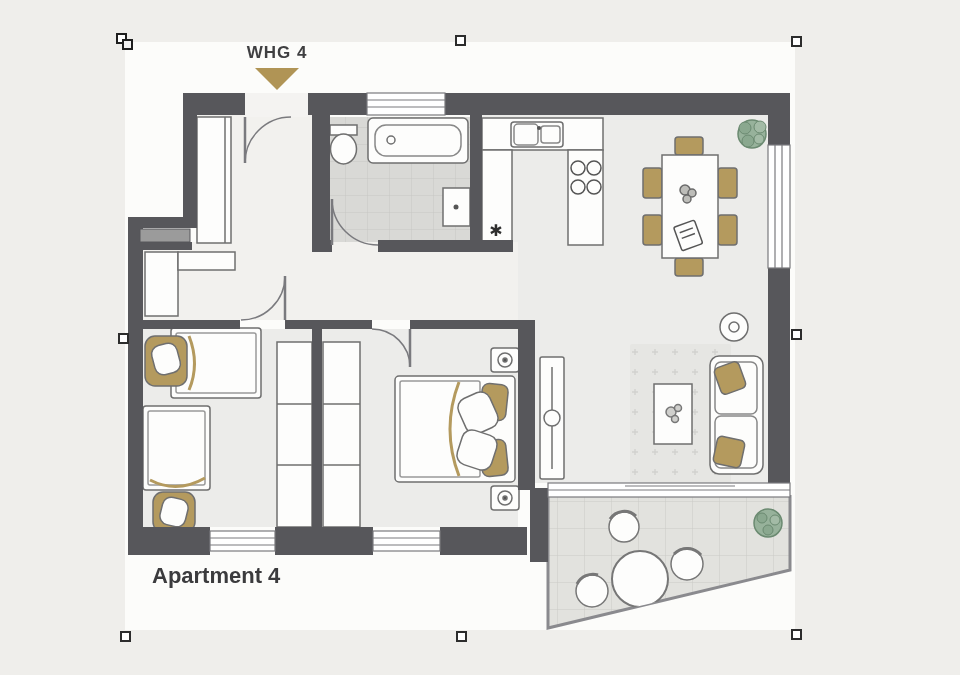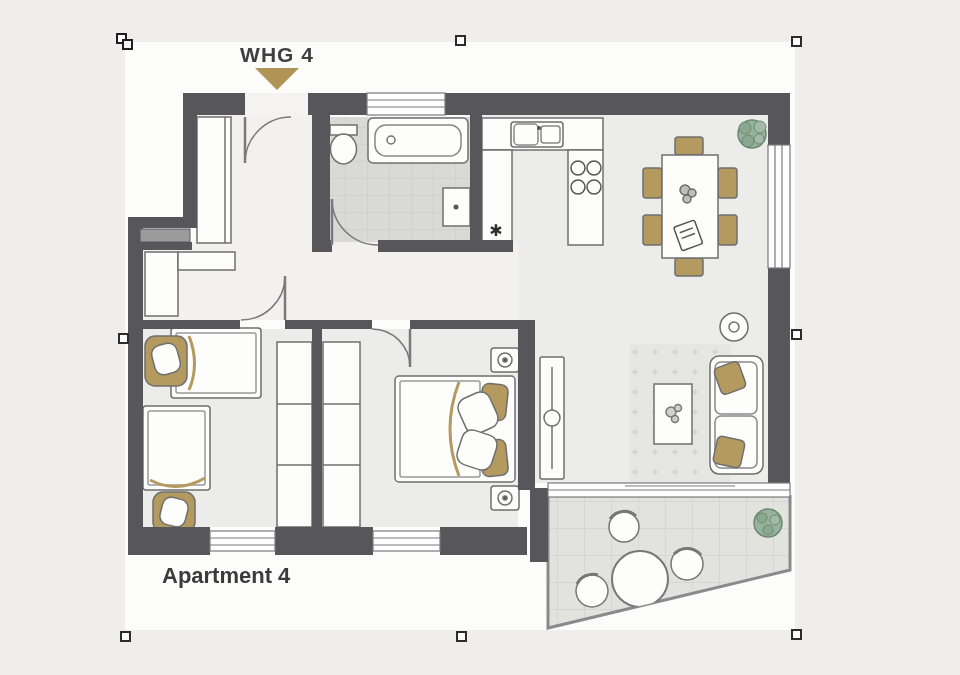--- a/index.html
+++ b/index.html
@@ -1,23 +1,23 @@
 <!DOCTYPE html>
 <html><head>
 <meta charset="utf-8">
 <style>
   html,body{margin:0;padding:0;}
   .page{position:relative;width:960px;height:675px;background:#efeeeb;overflow:hidden;
         font-family:"Liberation Sans",sans-serif;}
   .image-area{position:absolute;left:125px;top:42px;width:670px;height:588px;background:#fcfcfa;}
   .plan-svg{position:absolute;left:0;top:0;}
   .whg-label{position:absolute;left:82px;top:1px;width:140px;text-align:center;
-             font-size:21px;font-weight:bold;color:#3f3f41;letter-spacing:1px;}
+             font-size:17px;font-weight:bold;color:#3f3f41;letter-spacing:1px;}
   .caption{position:absolute;left:27px;top:518px;font-size:22px;font-weight:bold;
-           color:#3b3b3d;line-height:1.45;margin-left:10px;}
+           color:#3b3b3d;line-height:1.45;}
   .handle{position:absolute;width:11px;height:11px;background:#fff;border:2px solid #2c2c2c;
           box-sizing:border-box;}
   .tl-icon{position:absolute;left:116px;top:33px;width:22px;height:22px;}
   .tl-icon .sq{position:absolute;width:11px;height:11px;background:#fff;border:2px solid #1e1e1e;box-sizing:border-box;}
   .tl-icon .sq.back{left:0;top:0;}
   .tl-icon .sq.front{left:6px;top:6px;background:#f2f2f2;}
 </style>
 </head>
 <body>
 

